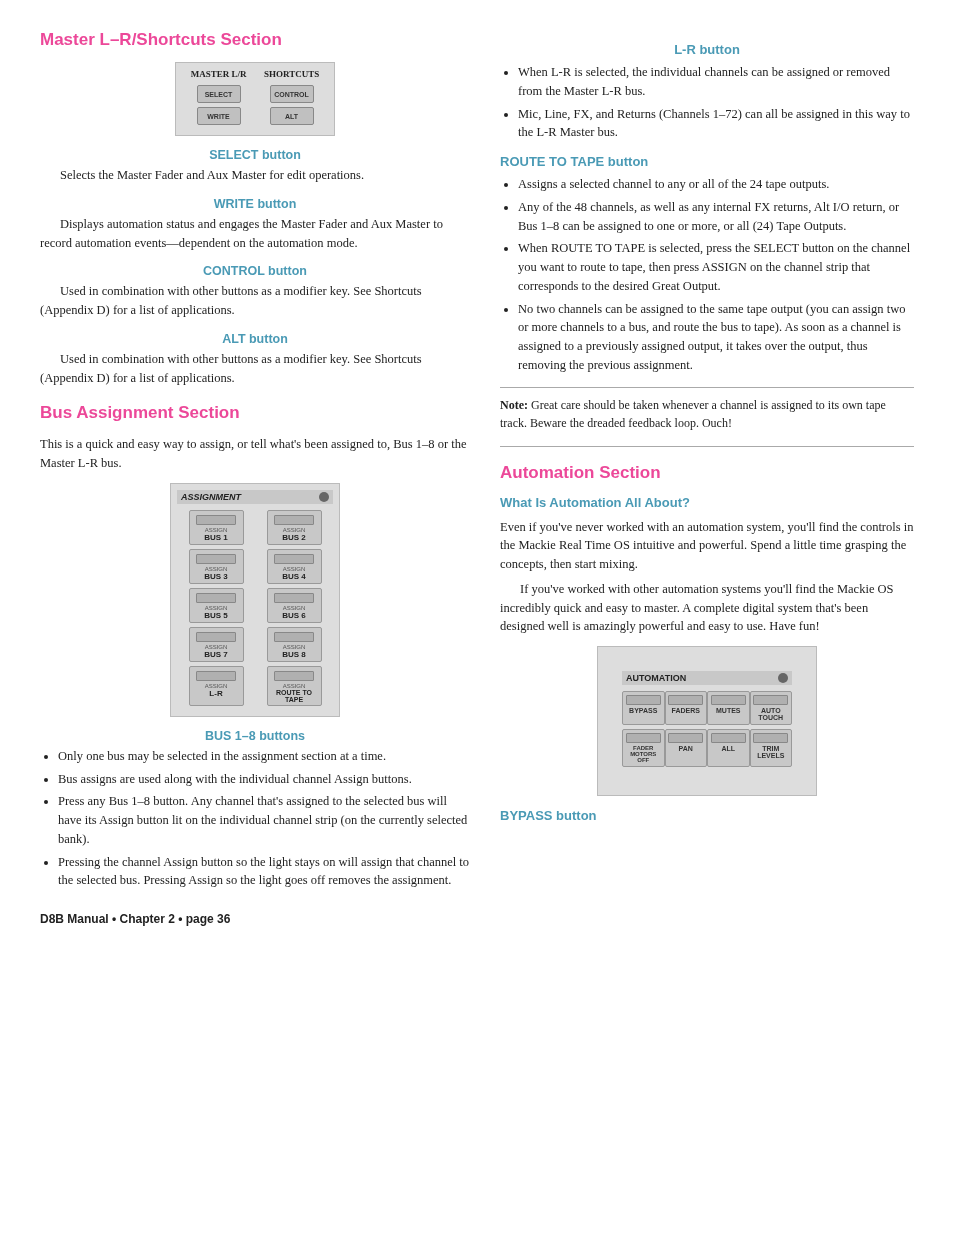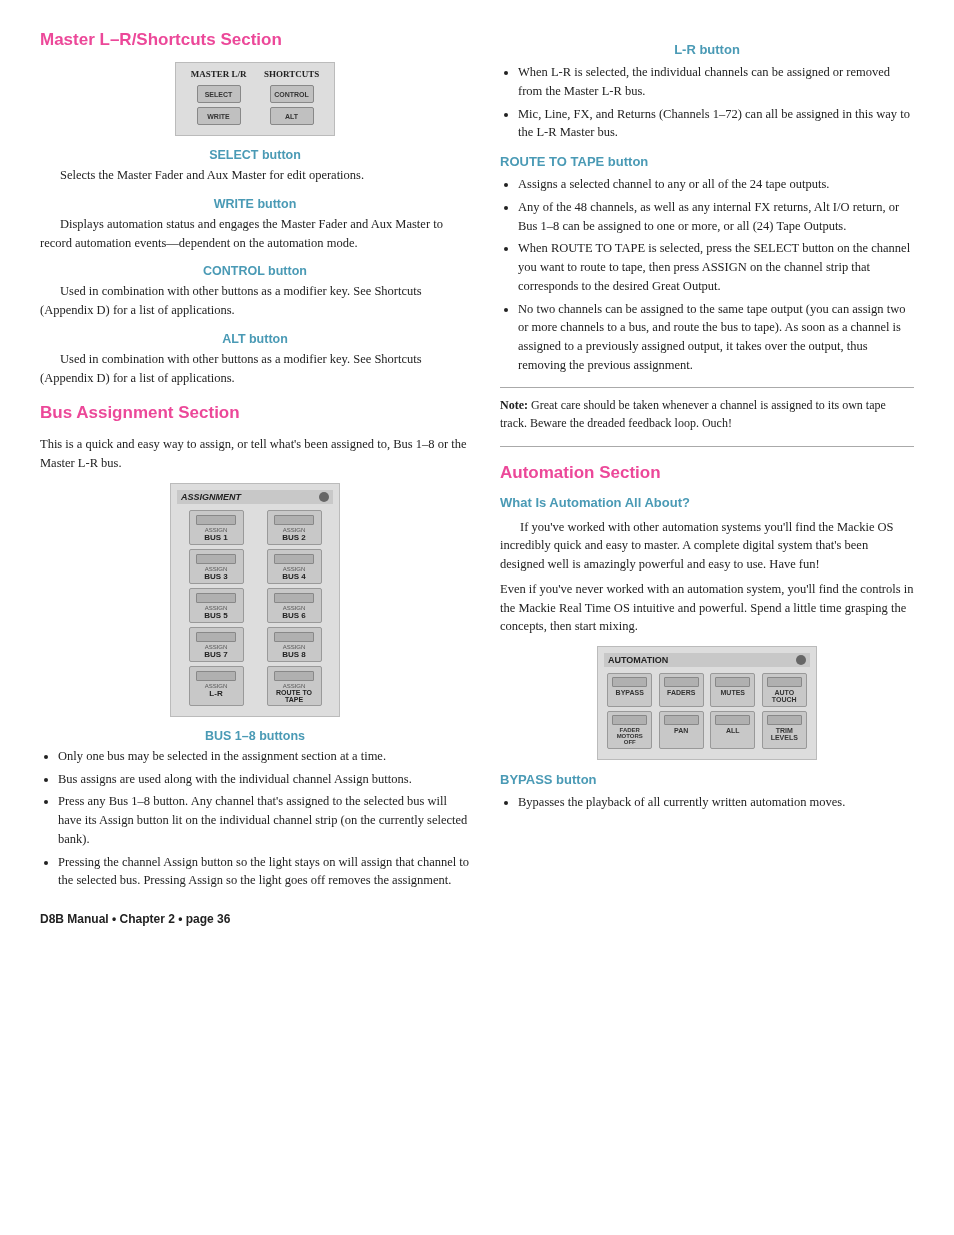--- a/index.html
+++ b/index.html
@@ -137,21 +137,21 @@
       background: #b0b0b0;
       border: 1px solid #888;
       border-radius: 1px;
       margin: 2px auto;
     }
     
     .automation-device {
       width: 220px;
       border: 1px solid #bbb;
       background: #ddd;
-      padding: 6px;
+      padding: 24px;
       margin: 10px auto;
     }
     .automation-device .header-bar {
       display: flex;
       justify-content: space-between;
       align-items: center;
       font-family: Arial, sans-serif;
       font-size: 9px;
       font-weight: bold;
       margin-bottom: 6px;
@@ -351,22 +351,22 @@
     </ul>
 
     <div class="note-box">
       <p><strong>Note:</strong> <span>Great care should be taken whenever a channel is assigned to its own tape track. Beware the dreaded feedback loop. Ouch!</span></p>
     </div>
 
     <h2 class="section-title" style="margin-top:16px;">Automation Section</h2>
 
     <h3 class="sub-title" style="text-align:left; font-size:13px; margin-bottom:8px;">What Is Automation All About?</h3>
 
+    <p>Even if you've never worked with an automation system, you'll find the controls in the Mackie Real Time OS intuitive and powerful. Spend a little time grasping the concepts, then start mixing.</p>
     <p style="text-indent:20px;">If you've worked with other automation systems you'll find the Mackie OS incredibly quick and easy to master. A complete digital system that's been designed well is amazingly powerful and easy to use. Have fun!</p>
-    <p>Even if you've never worked with an automation system, you'll find the controls in the Mackie Real Time OS intuitive and powerful. Spend a little time grasping the concepts, then start mixing.</p>
 
     <div class="automation-device">
       <div class="header-bar">
         <span>AUTOMATION</span>
         <span class="dot-indicator"></span>
       </div>
       <div class="auto-row">
         <div class="auto-btn">
           <div class="btn-chip"></div>
           <div class="btn-label">BYPASS</div>
@@ -398,17 +398,14 @@
           <div class="btn-label">ALL</div>
         </div>
         <div class="auto-btn">
           <div class="btn-chip"></div>
           <div class="btn-label">TRIM LEVELS</div>
         </div>
       </div>
     </div>
 
     <h3 class="sub-title" style="text-align:left; font-size:13px; margin-bottom:6px;">BYPASS button</h3>
-    <ul>
-      <li>Bypasses the playback of all currently written automation moves.</li>
-    </ul>
   </div>
 </div>
 
 </body></html>

